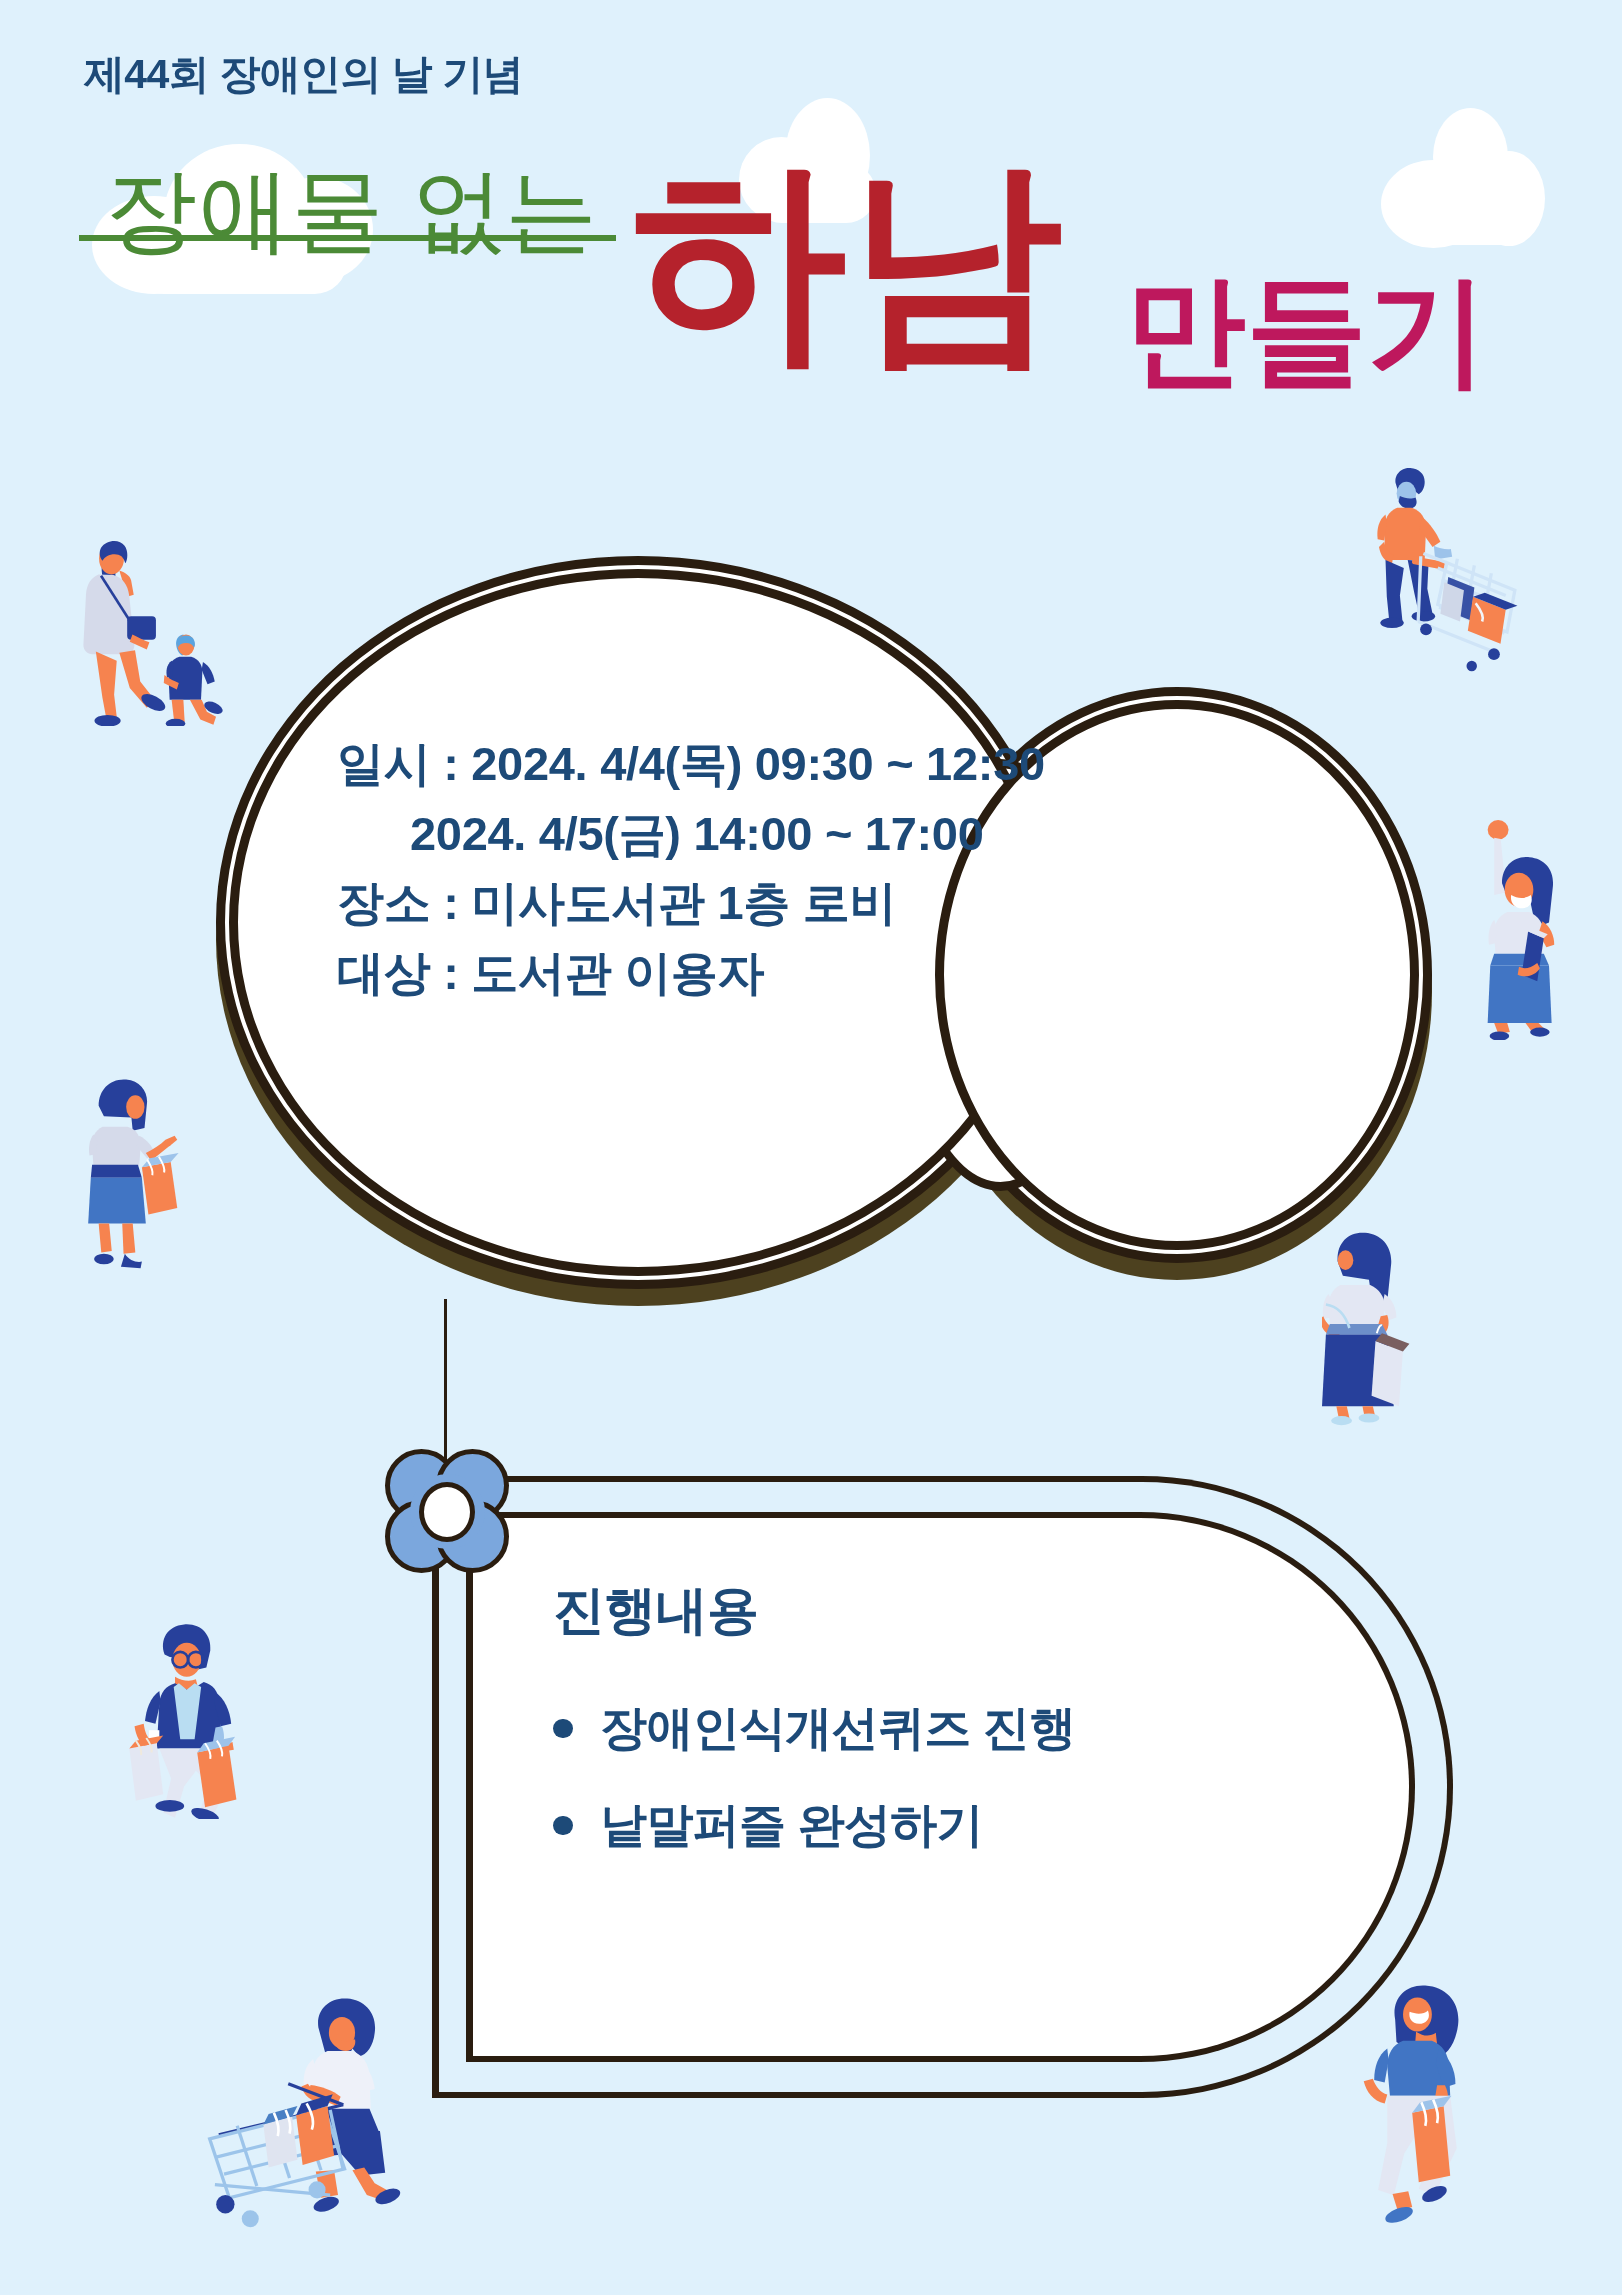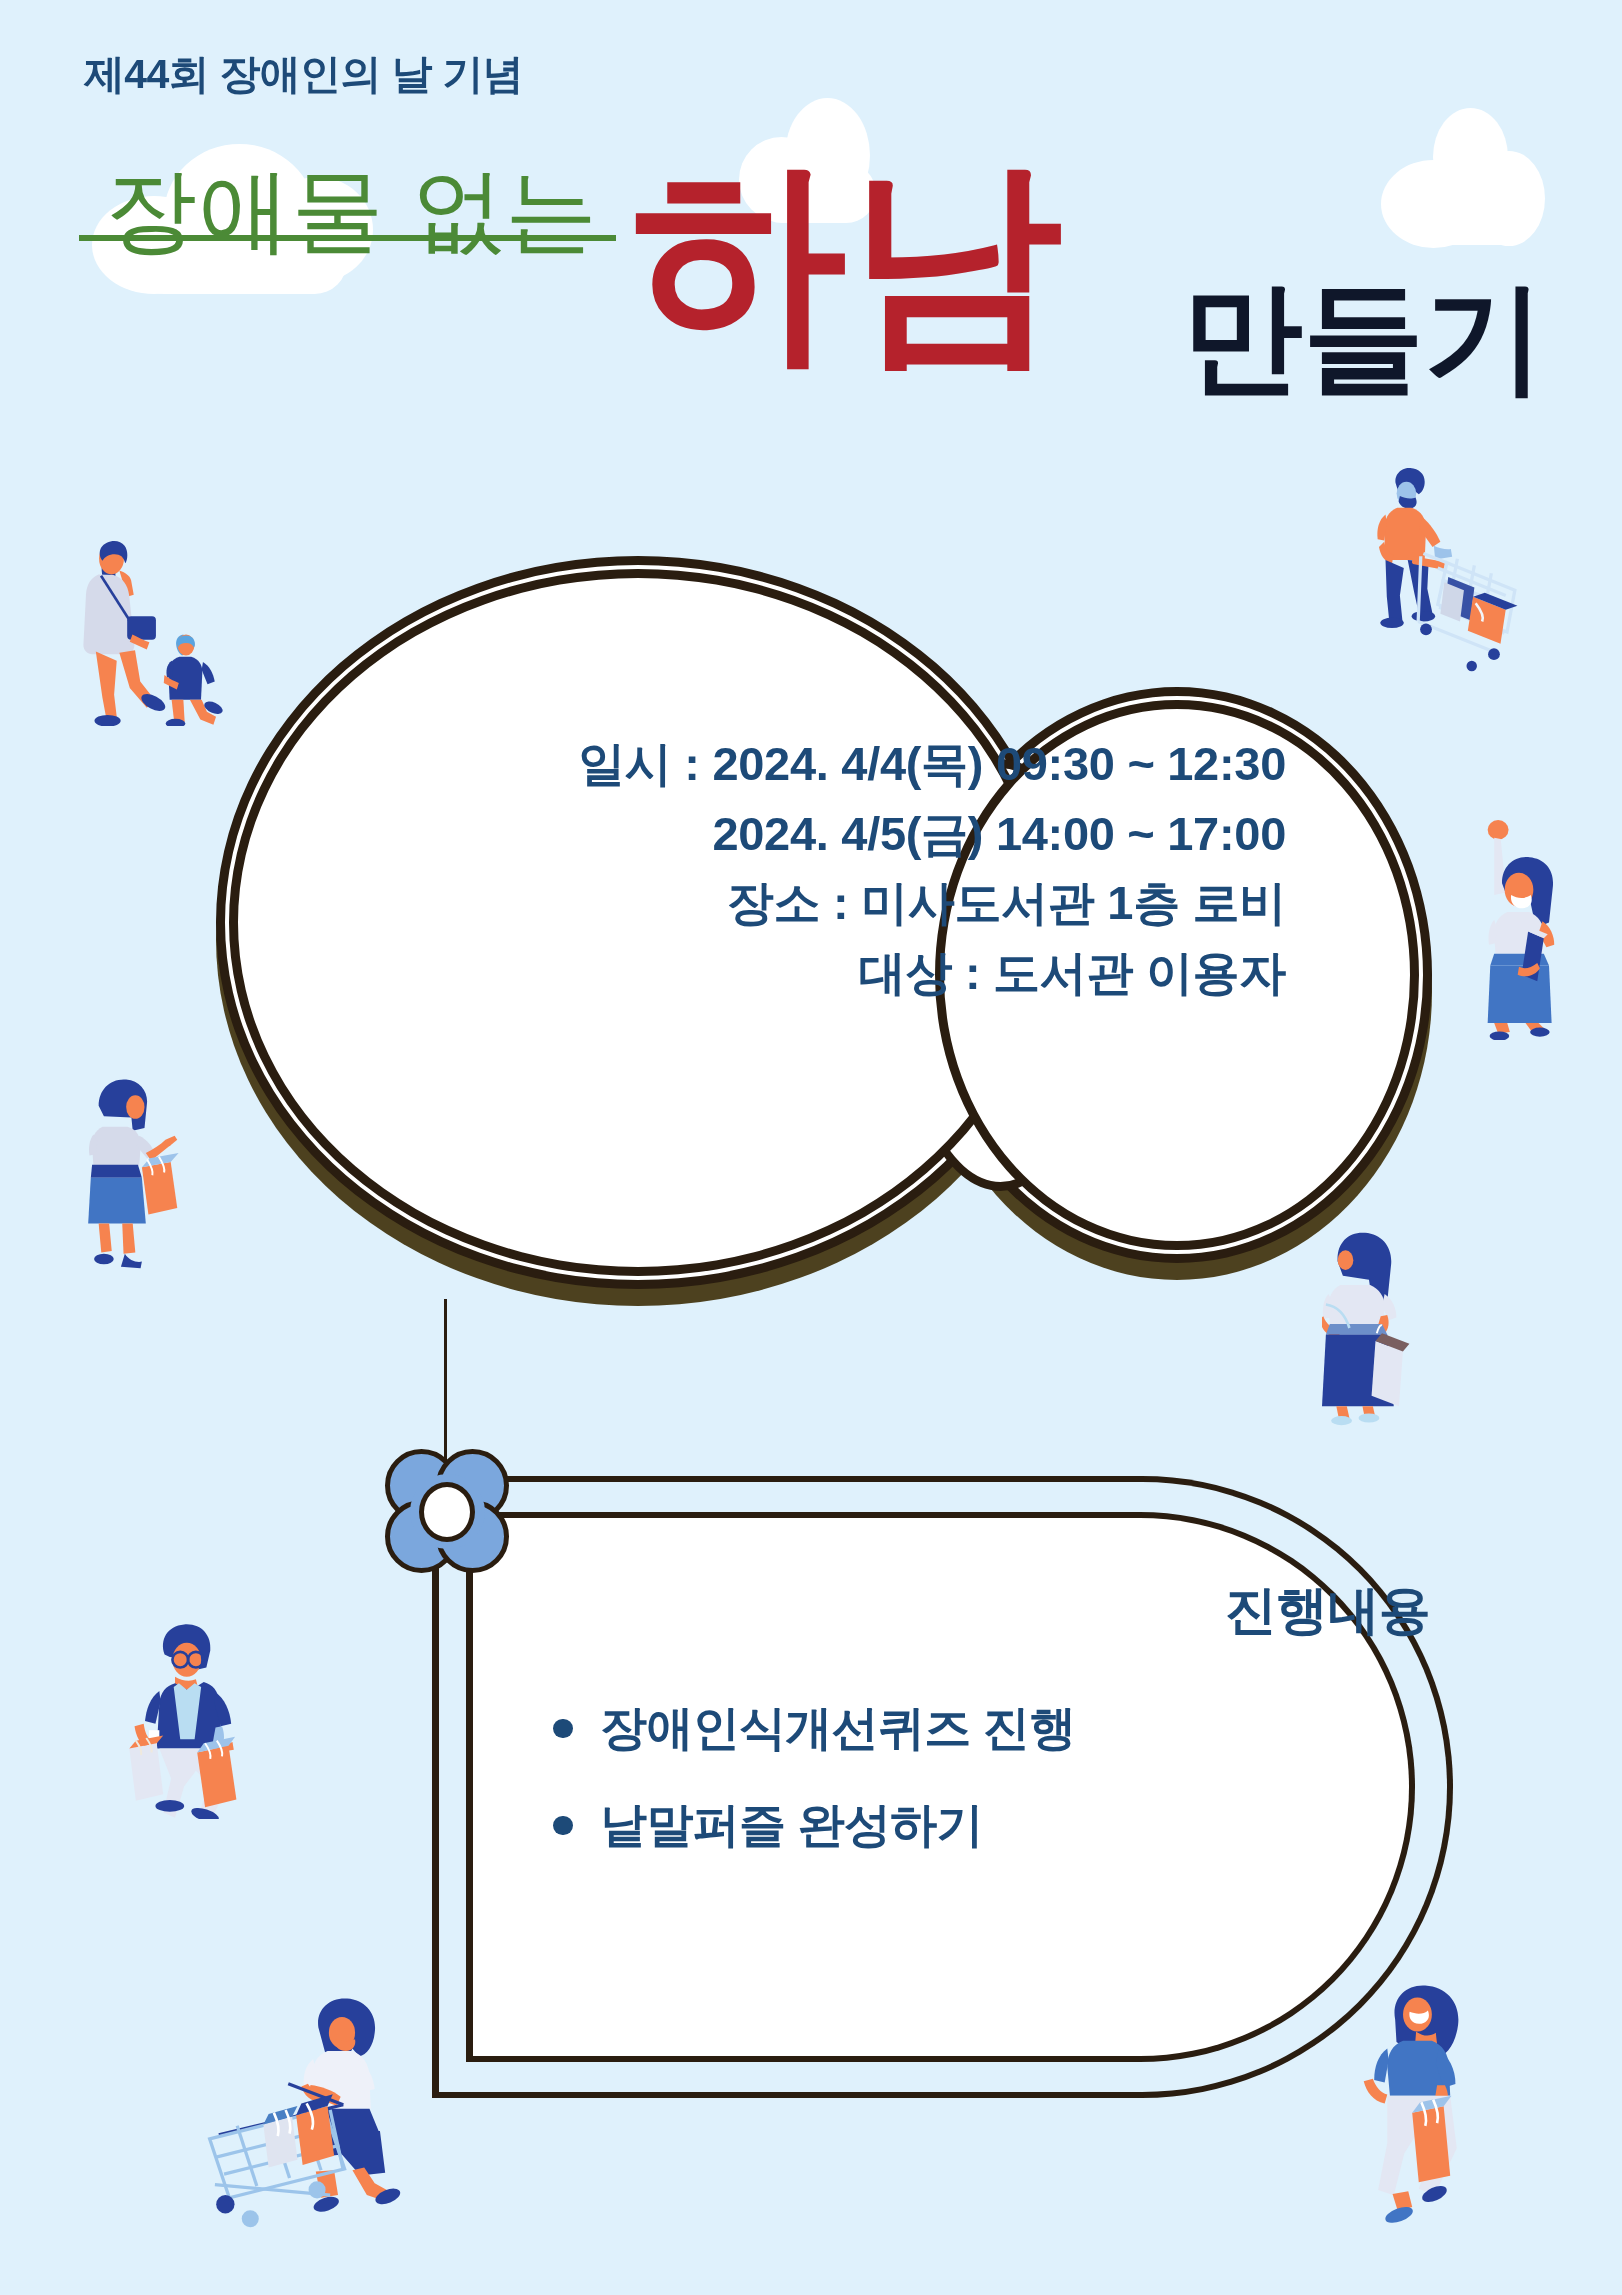--- a/index.html
+++ b/index.html
@@ -9,21 +9,20 @@
   }
   body {
     font-family: "Liberation Sans", sans-serif;
   }
   #poster {
     position: relative;
     width: 1623px;
     height: 2295px;
     background: #dff1fc;
     overflow: hidden;
-    text-align: right;
   }
 
   
   .cloud { position: absolute; pointer-events: none; }
   .cloud span {
     position: absolute;
     background: #ffffff;
     border-radius: 50%;
   }
 
@@ -72,29 +71,28 @@
     top: 152px;
     font-size: 216px;
     font-weight: bold;
     color: #b5222c;
     line-height: 1;
     letter-spacing: 0px;
     white-space: nowrap;
   }
   #title-navy {
     position: absolute;
-    left: 1182px;
+    left: 1125px;
     top: 270px;
     font-size: 121px;
     font-weight: bold;
-    color: #0f172a;
+    color: #be185d;
     line-height: 1;
     letter-spacing: 0px;
     white-space: nowrap;
-    margin-top: 7px;
   }
 
   
   #cloud-bubble {
     position: absolute;
     left: 209px;
     top: 543px;
     width: 1230px;
     height: 779px;
   }

